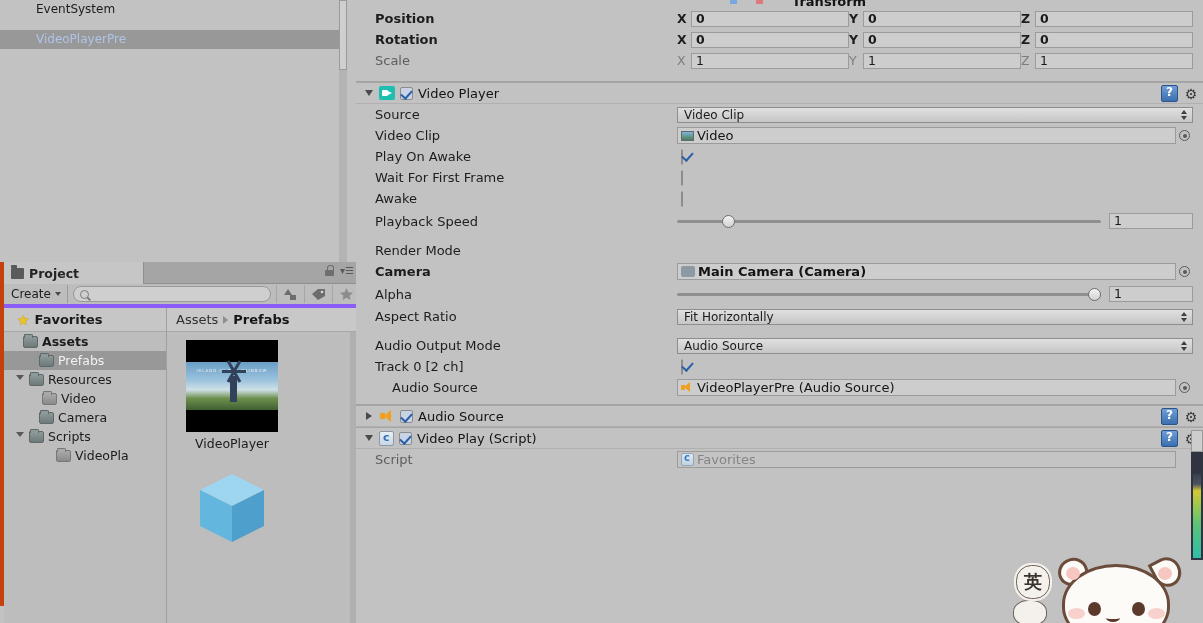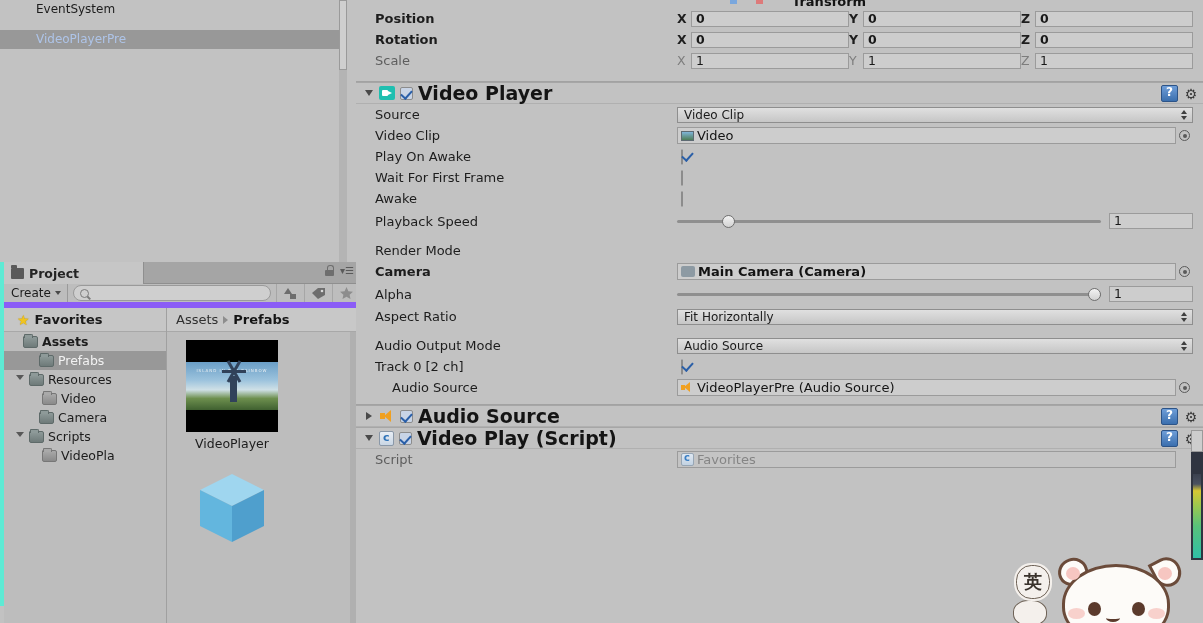--- a/index.html
+++ b/index.html
@@ -7,21 +7,21 @@
     width: 1203px; height: 623px;
     font-family: "DejaVu Sans", "Liberation Sans", sans-serif;
     font-size: 12px;
     background: #c2c2c2;
     overflow: hidden;
     -webkit-font-smoothing: none;
   }
   #root { position: relative; width: 1203px; height: 623px; }
 
   
-  #left { position: absolute; left: 0; top: 0; width: 356px; height: 606px; background: #5eead4; }
+  #left { position: absolute; left: 0; top: 0; width: 356px; height: 606px; background: #c2410c; }
 
   
   #hierarchy { position: absolute; left: 0; top: 0; width: 356px; height: 262px; background: #c2c2c2; }
   .h-row { height: 19px; line-height: 19px; padding-left: 36px; color: #1c1c1c; white-space: nowrap; }
   .h-row.sel { background: #989898; color: #aec4e8; margin-top: 11px; }
   #hier-scroll-track { position: absolute; right: 9px; top: 0; width: 8px; height: 262px; background: #b4b4b4; }
   #hier-scroll-thumb { position: absolute; right: 9px; top: 0; width: 8px; height: 70px; background: #cfcfcf; border: 1px solid #9a9a9a; }
   #hier-right-edge { position: absolute; right: 0; top: 0; width: 9px; height: 262px; background: #c2c2c2; }
 
   
@@ -38,21 +38,21 @@
   }
   .tab-folder-icon::before {
     content: ""; position: absolute; left: 0; top: -3px; width: 6px; height: 3px; background: #5a5a5a; border-radius: 1px 1px 0 0;
   }
   #project-tab-actions { position: absolute; right: 6px; top: 3px; display: flex; align-items: center; gap: 6px; }
   .lock-icon { width: 9px; height: 11px; position: relative; }
   .lock-icon::before { content:""; position:absolute; left:0; bottom:0; width:9px; height:6px; background:#6e6e6e; border-radius:1px; }
   .lock-icon::after { content:""; position:absolute; left:2px; top:0; width:5px; height:6px; border:1.5px solid #6e6e6e; border-bottom:none; border-radius:3px 3px 0 0; }
   .menu-icon { width: 14px; height: 11px; position: relative; color:#5a5a5a; font-size: 10px; line-height: 11px; }
 
-  #project-toolbar { position: relative; height: 24px; background: #bdbdbd; border-bottom: 6px solid #8b5cf6; display: flex; align-items: center; }
+  #project-toolbar { position: relative; height: 24px; background: #bdbdbd; border-bottom: 4px solid #8b5cf6; display: flex; align-items: center; }
   #create-btn {
     height: 18px; margin-left: 3px; padding: 0 6px 0 4px; display: flex; align-items: center; gap: 4px;
     font-size: 12px; color: #1c1c1c; border-right: 1px solid #9a9a9a;
   }
   .caret-down { width: 0; height: 0; border-left: 3.5px solid transparent; border-right: 3.5px solid transparent; border-top: 4px solid #4a4a4a; }
   #search-wrap { flex: 1; margin: 0 5px; height: 16px; display: flex; align-items: center; }
   #search-field {
     width: 100%; height: 16px; border-radius: 8px; background: #cfcfcf; border: 1px solid #9a9a9a;
     display: flex; align-items: center; padding-left: 6px; gap: 4px;
   }
@@ -112,21 +112,21 @@
   .vec-ax { font-weight: bold; font-size: 12.5px; color: #1d1d1d; width: 10px; }
   .vec-ax.dim { color: #7d7d7d; font-weight: normal; }
   .field {
     flex: 1; height: 16px; background: #cdcdcd; border: 1px solid #9b9b9b;
     font-size: 12.5px; color: #191919; padding-left: 4px; line-height: 14px; font-weight: bold;
   }
   .field.norm { font-weight: normal; }
 
   .comp-header { position: relative; height: 22px; display: flex; align-items: center; gap: 5px; padding-left: 7px;
     background: #c2c2c2; border-top: 1px solid #a6a6a6; border-bottom: 1px solid #b0b0b0; }
-  .comp-title { font-weight: bold; font-size: 19px; color: #141414; }
+  .comp-title { font-weight: normal; font-size: 13px; color: #141414; }
   .cb { width: 13px; height: 13px; background: #cfcfcf; border: 1px solid #8c8c8c; border-radius: 2px; position: relative; flex: none; }
   .cb.on { background: #d6dde8; }
   .cb.on::after {
     content: ""; position: absolute; left: 2px; top: 0px; width: 5px; height: 9px;
     border: solid #2a5fa8; border-width: 0 2.5px 2.5px 0; transform: rotate(42deg);
   }
   .cb.hdr.on { background: #c8d4e6; }
   .icon-vp { width: 16px; height: 14px; background: #1fbfb0; border-radius: 2px; position: relative; flex: none; }
   .icon-vp::before { content:""; position:absolute; left:3px; top:4px; width:6px; height:6px; background:#fff; border-radius:1px; }
   .icon-vp::after { content:""; position:absolute; left:9px; top:5px; border-left:4px solid #fff; border-top:2px solid transparent; border-bottom:2px solid transparent; }
@@ -322,21 +322,21 @@
           </div>
 
           <div class="tree-row" style="padding-left:10px">
             <span class="tw">
                 <i class="tri open"></i>
               </span>
             <span class="folder"></span>
             <span>Scripts</span>
           </div>
 
-          <div class="tree-row" style="padding-left:38px">
+          <div class="tree-row" style="padding-left:52px">
             <span class="folder dim"></span>
             <span>VideoPla</span>
           </div>
         </div>
 
         <div id="project-grid">
           <div id="breadcrumb">
             <span class="crumb-root">Assets</span>
             <span class="crumb-sep"></span>
             <span class="crumb-cur">Prefabs</span>

